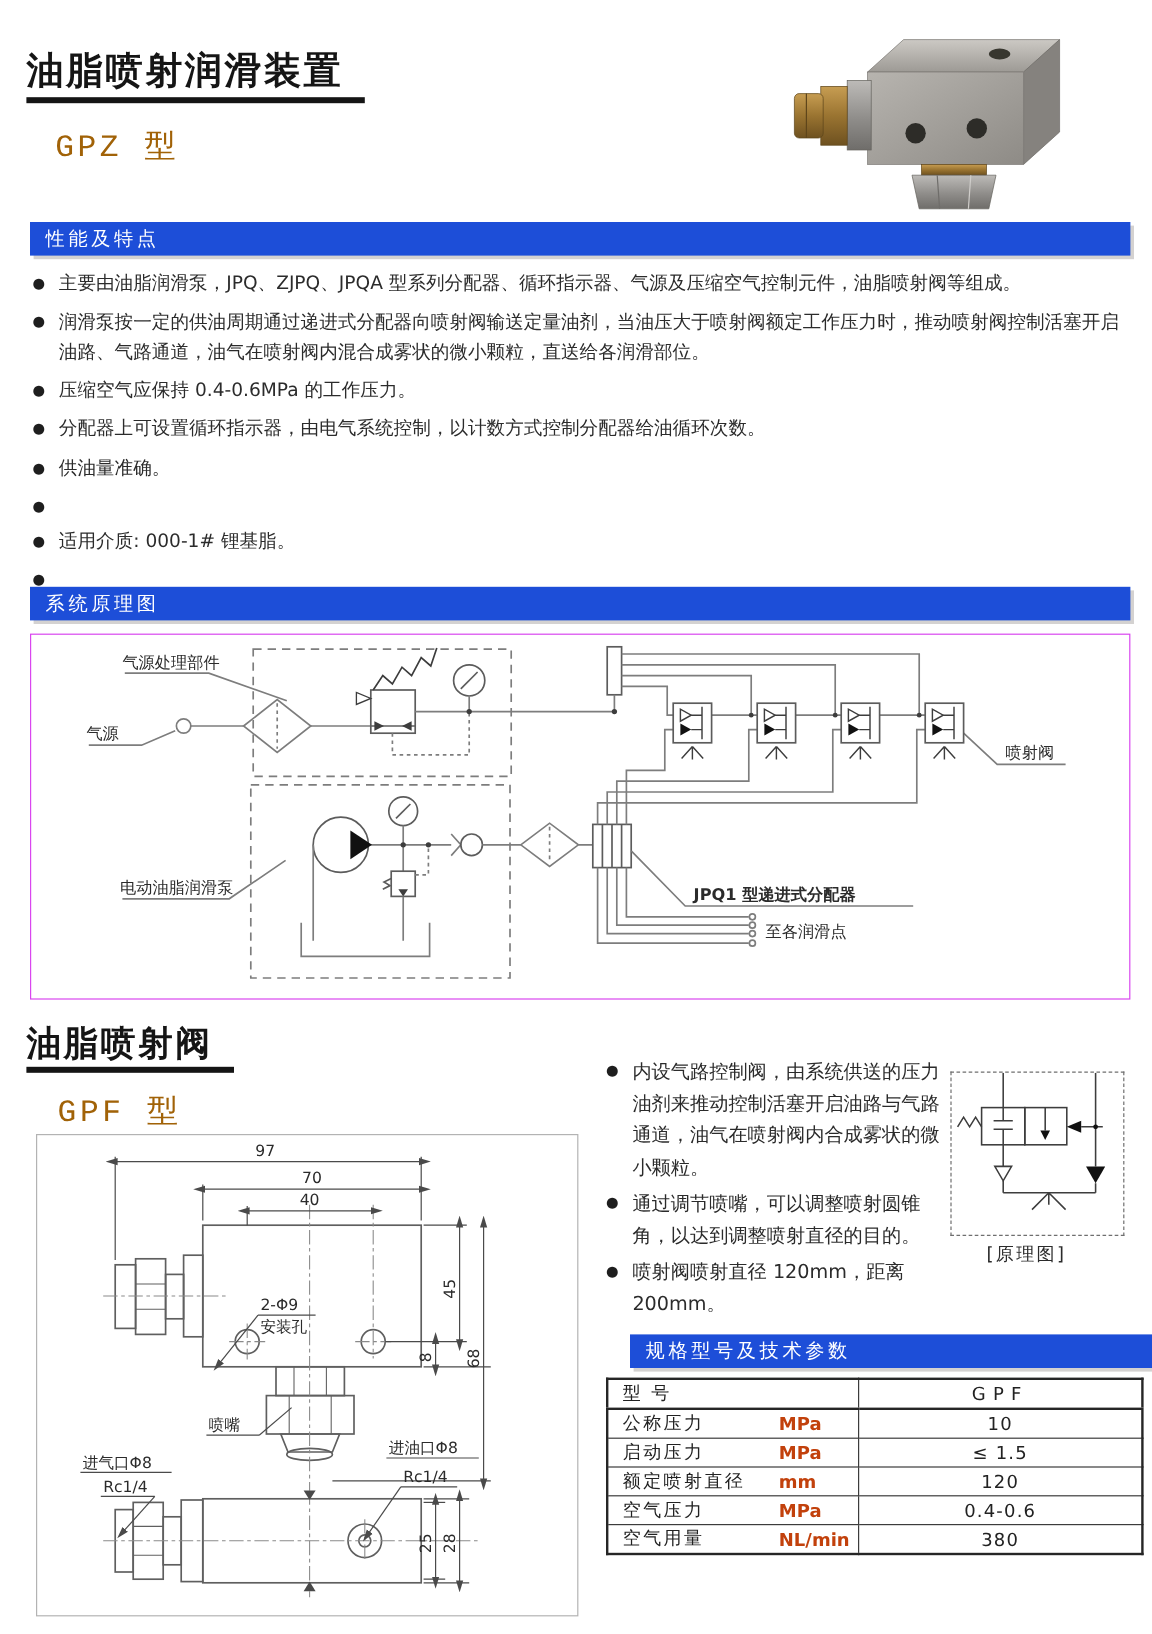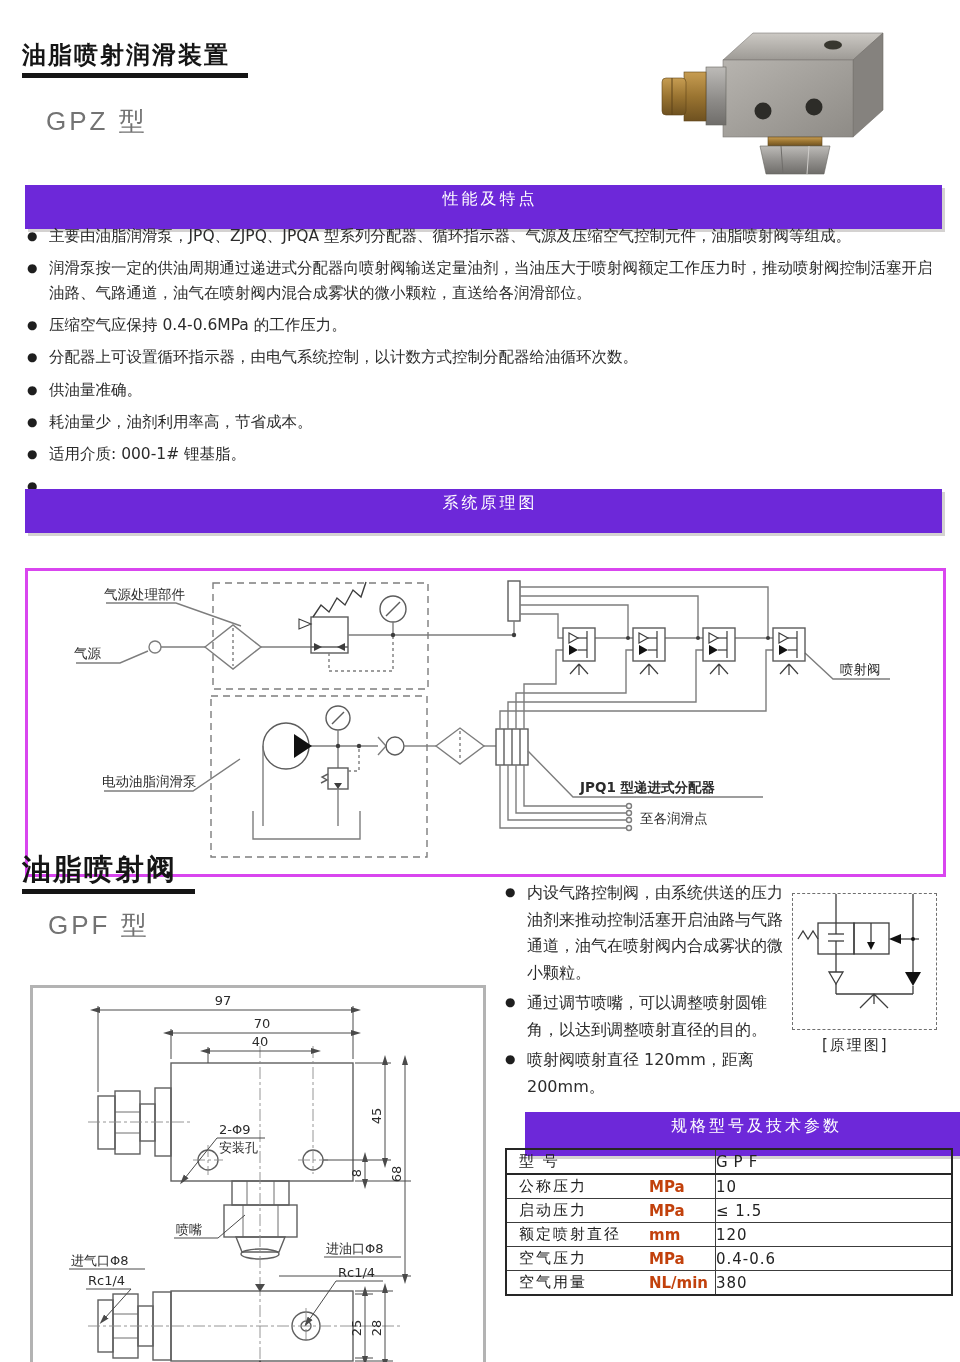--- a/index.html
+++ b/index.html
@@ -1,47 +1,47 @@
 <!DOCTYPE html>
 <html><head>
 <meta charset="utf-8">
 <style>
   html,body{margin:0;padding:0;background:#ffffff;}
   .page{position:relative;width:960px;height:1362px;background:#fff;overflow:hidden;
         font-family:"DejaVu Sans", sans-serif;color:#2b2b2b;}
   
-  .h1{position:absolute;left:22px;font-size:24px;font-weight:900;color:#151515;
+  .h1{position:absolute;left:22px;font-size:31px;font-weight:900;color:#151515;
       letter-spacing:2px;border-bottom:5px solid #151515;padding:0 18px 3px 0;line-height:1.15;}
-  .model{position:absolute;font-size:26px;letter-spacing:3px;color:#737373;
-         font-family:Liberation Sans, sans-serif;}
+  .model{position:absolute;font-size:26px;letter-spacing:3px;color:#a16207;
+         font-family:Liberation Mono, monospace;}
   
-  .bar{position:absolute;height:44px;line-height:28px;background:#6d28d9;color:#ffffff;
+  .bar{position:absolute;height:28px;line-height:28px;background:#1d4ed8;color:#ffffff;
        font-size:16px;letter-spacing:3px;padding-left:13px;box-sizing:border-box;
-       box-shadow:3px 3px 0 #d4d2d1;text-align:center;}
+       box-shadow:3px 3px 0 #d4d2d1;}
   
   ul.bl{list-style:none;margin:0;padding:0;}
   ul.bl li{display:flex;align-items:flex-start;}
   ul.bl li .dot{flex:0 0 22px;font-size:12px;padding-top:3px;color:#1e1e1e;}
   .features{position:absolute;left:27px;top:224px;width:916px;font-size:15.5px;line-height:1.62;}
   .features li{margin-bottom:7px;}
   .vbullets{position:absolute;left:505px;top:880px;width:288px;font-size:16px;line-height:1.66;}
   .vbullets li{margin-bottom:4px;}
   
-  .framebox{position:absolute;border:3px solid #d946ef;background:#fff;margin-top:40px;}
+  .framebox{position:absolute;border:1px solid #d946ef;background:#fff;}
   .dashedbox{position:absolute;border:1px dashed #6f6f6f;background:#fff;}
   .caption{position:absolute;font-size:15px;letter-spacing:2px;color:#2b2b2b;}
   
   table.spec{position:absolute;left:505px;top:1148px;width:448px;border-collapse:collapse;
              border:2px solid #262626;table-layout:fixed;}
   table.spec td{border:1px solid #3c3c3c;height:23px;font-size:15px;color:#222;padding:0;}
   table.spec td.c1{width:208px;}
   table.spec .c1in{display:flex;align-items:center;padding-left:12px;letter-spacing:2px;}
   table.spec .c1in .nm{flex:0 0 130px;}
   table.spec .c1in .un{letter-spacing:0;font-weight:bold;color:#c2410c;}
-  table.spec td.c2{letter-spacing:1px;}
+  table.spec td.c2{text-align:center;letter-spacing:1px;}
   table.spec tr.hd td{border-bottom:2px solid #262626;}
   table.spec tr.hd .c2{letter-spacing:6px;}
   svg text{font-family:"DejaVu Sans", sans-serif;}
 </style>
 </head>
 <body>
 
 <div class="page">
 
   <div class="h1" style="top:42px;">油脂喷射润滑装置</div>
@@ -103,21 +103,20 @@
     <li>
         <span class="dot">●</span>
         <span>分配器上可设置循环指示器，由电气系统控制，以计数方式控制分配器给油循环次数。</span>
       </li>
     <li>
         <span class="dot">●</span>
         <span>供油量准确。</span>
       </li>
     <li>
         <span class="dot">●</span>
-        <span>耗油量少，油剂利用率高，节省成本。</span>
       </li>
     <li>
         <span class="dot">●</span>
         <span>适用介质: 000-1# 锂基脂。</span>
       </li>
     <li>
         <span class="dot">●</span>
       </li>
   </ul>
 

